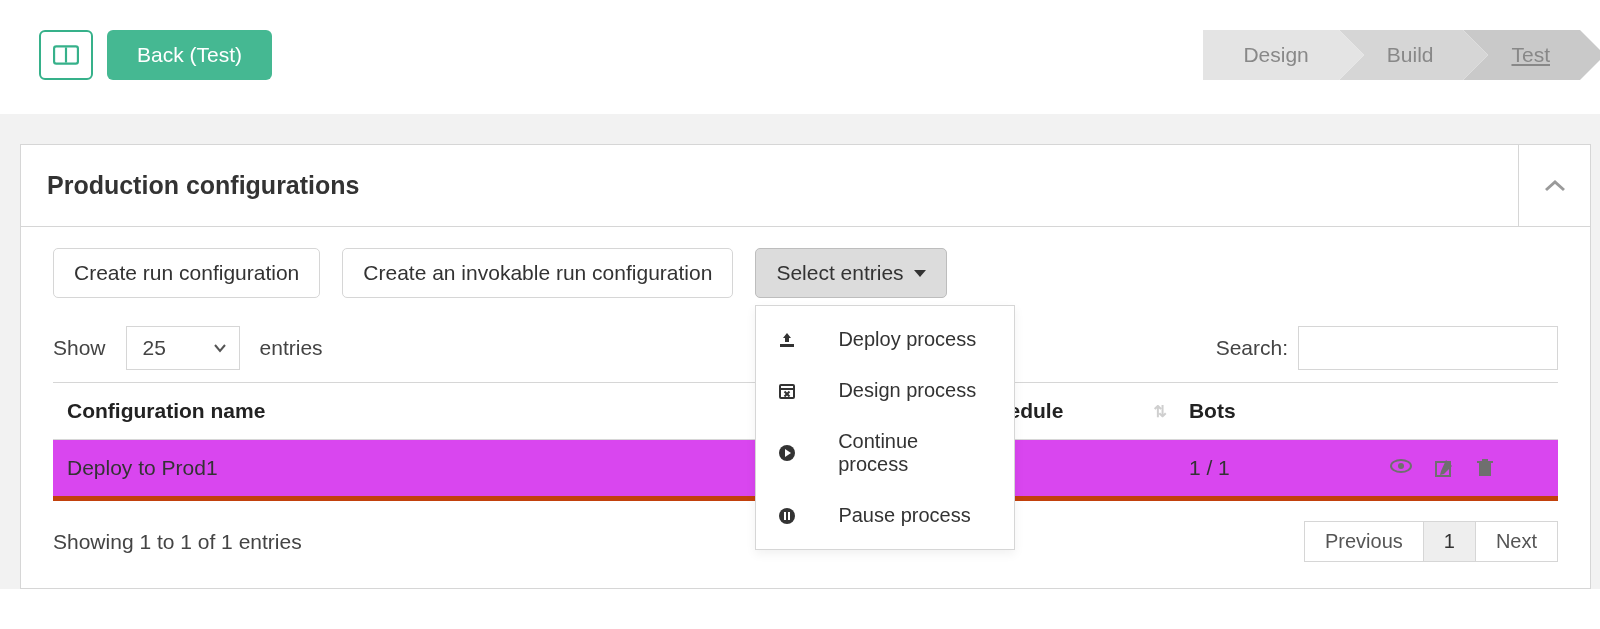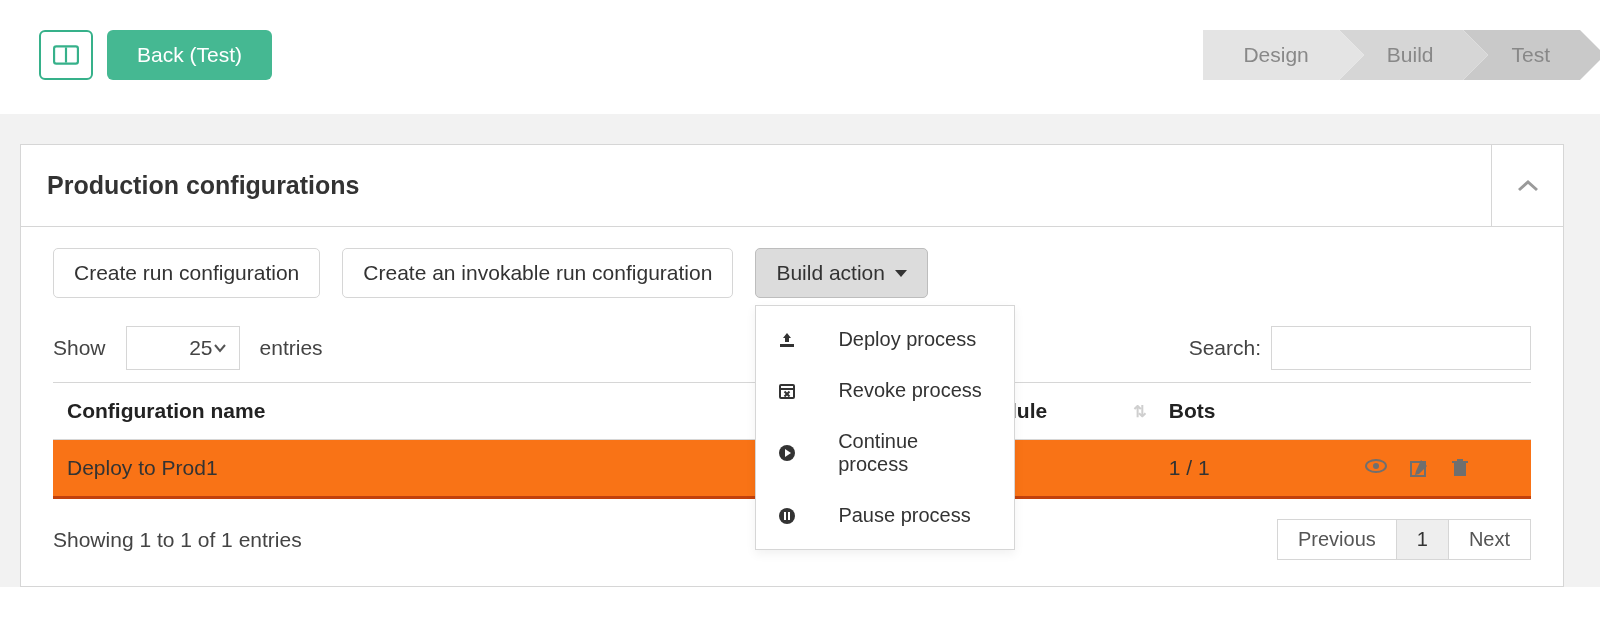--- a/index.html
+++ b/index.html
@@ -65,29 +65,29 @@
     position: absolute;
     left: 0;
     top: 0;
     border-left: 25px solid #fff;
     border-top: 25px solid transparent;
     border-bottom: 25px solid transparent;
   }
   .step:first-child::before { display: none; }
   .step.s2 { background: #d6d6d6; }
   .step.s2::after { border-left-color: #d6d6d6; }
-  .step.s3 { background: #c9c9c9; }
+  .step.s3 { background: #c9c9c9; text-decoration: underline; }
   .step.s3::after { border-left-color: #c9c9c9; }
   .step.active { background: #5f5f5f; color: #fff; font-weight: 700; }
   .step.active::after { border-left-color: #5f5f5f; }
   .step.s2::before { border-left-color: #fff; }
 
   .shade {
     background: #f2f2f2;
-    padding: 30px 36px 0 20px;
+    padding: 30px 9px 0 20px;
     margin-top: 4px;
   }
   .panel {
     background: #fff;
     border: 1px solid #d6d6d6;
   }
   .panel-head {
     display: flex;
     justify-content: space-between;
     align-items: center;
@@ -163,21 +163,21 @@
     justify-content: space-between;
     align-items: center;
     margin-top: 28px;
     font-size: 21px;
     color: #444;
   }
   .show-group { display: flex; align-items: center; gap: 20px; }
   .select-ct {
     border: 1px solid #d6d6d6;
     height: 44px; width: 114px;
-    display:flex; align-items:center; justify-content:flex-end;
+    display:flex; align-items:center; justify-content:space-between;
     padding: 0 12px 0 16px;
     background:#fff;
     cursor: pointer;
   }
   .search-group { display:flex; align-items:center; gap:10px; }
   .search-input {
     border: 1px solid #d6d6d6;
     height: 44px; width: 260px;
     padding: 0 10px;
     font-size: 19px;
@@ -196,23 +196,23 @@
     border-bottom: 1px solid #d6d6d6;
     padding: 16px 14px;
     color: #222;
     position: relative;
   }
   th .sort-ico {
     position: absolute; right: 12px; top: 50%; transform: translateY(-50%);
     color: #cfcfcf; font-size: 16px; letter-spacing:-4px;
   }
   table.data td {
-    border-bottom: 3px solid #c2410c;
+    border-bottom: 5px solid #c2410c;
     padding: 16px 14px;
-    background: #f97316;
+    background: #d946ef;
     color: #333;
   }
   .col-name { width: 60%; }
   .col-sched { width: 160px; }
   .col-bots { width: 110px; }
   .col-act { width: 170px; text-align: center; }
   .row-actions { display:flex; gap:22px; justify-content:center; color:#6f6f6f; }
   .row-actions span { cursor:pointer; }
 
   .footer-row {
@@ -273,21 +273,21 @@
       </button>
     </div>
 
     <div class="panel-body">
 
       <div class="toolbar">
         <button class="btn-outline">Create run configuration</button>
         <button class="btn-outline">Create an invokable run configuration</button>
         <div style="position:relative">
           <button class="btn-select">
-            <span>Build action</span>
+            <span>Select entries</span>
             <span class="caret-down"></span>
           </button>
           <div class="dropdown">
             <div class="dropdown-item">
               <span class="ico">
                 <svg width="18" height="18" viewBox="0 0 18 18">
                     <path d="M9 2 L13 7 H11 V11 H7 V7 H5 Z" fill="#333"></path>
                     <rect x="2" y="13" width="14" height="3" fill="#333"></rect>
                   </svg>
               </span>
@@ -295,21 +295,21 @@
             </div>
             <div class="dropdown-item">
               <span class="ico">
                 <svg width="18" height="18" viewBox="0 0 18 18">
                     <rect x="2" y="3" width="14" height="13" rx="1" fill="none" stroke="#333" stroke-width="2"></rect>
                     <line x1="2" y1="7" x2="16" y2="7" stroke="#333" stroke-width="2"></line>
                     <line x1="6.5" y1="9.5" x2="11.5" y2="14.5" stroke="#333" stroke-width="2"></line>
                     <line x1="11.5" y1="9.5" x2="6.5" y2="14.5" stroke="#333" stroke-width="2"></line>
                   </svg>
               </span>
-              <span>Revoke process</span>
+              <span>Design process</span>
             </div>
             <div class="dropdown-item">
               <span class="ico">
                 <svg width="18" height="18" viewBox="0 0 18 18">
                     <circle cx="9" cy="9" r="8" fill="#333"></circle>
                     <polygon points="7,5 13,9 7,13" fill="#fff"></polygon>
                   </svg>
               </span>
               <span>Continue process</span>
             </div>

